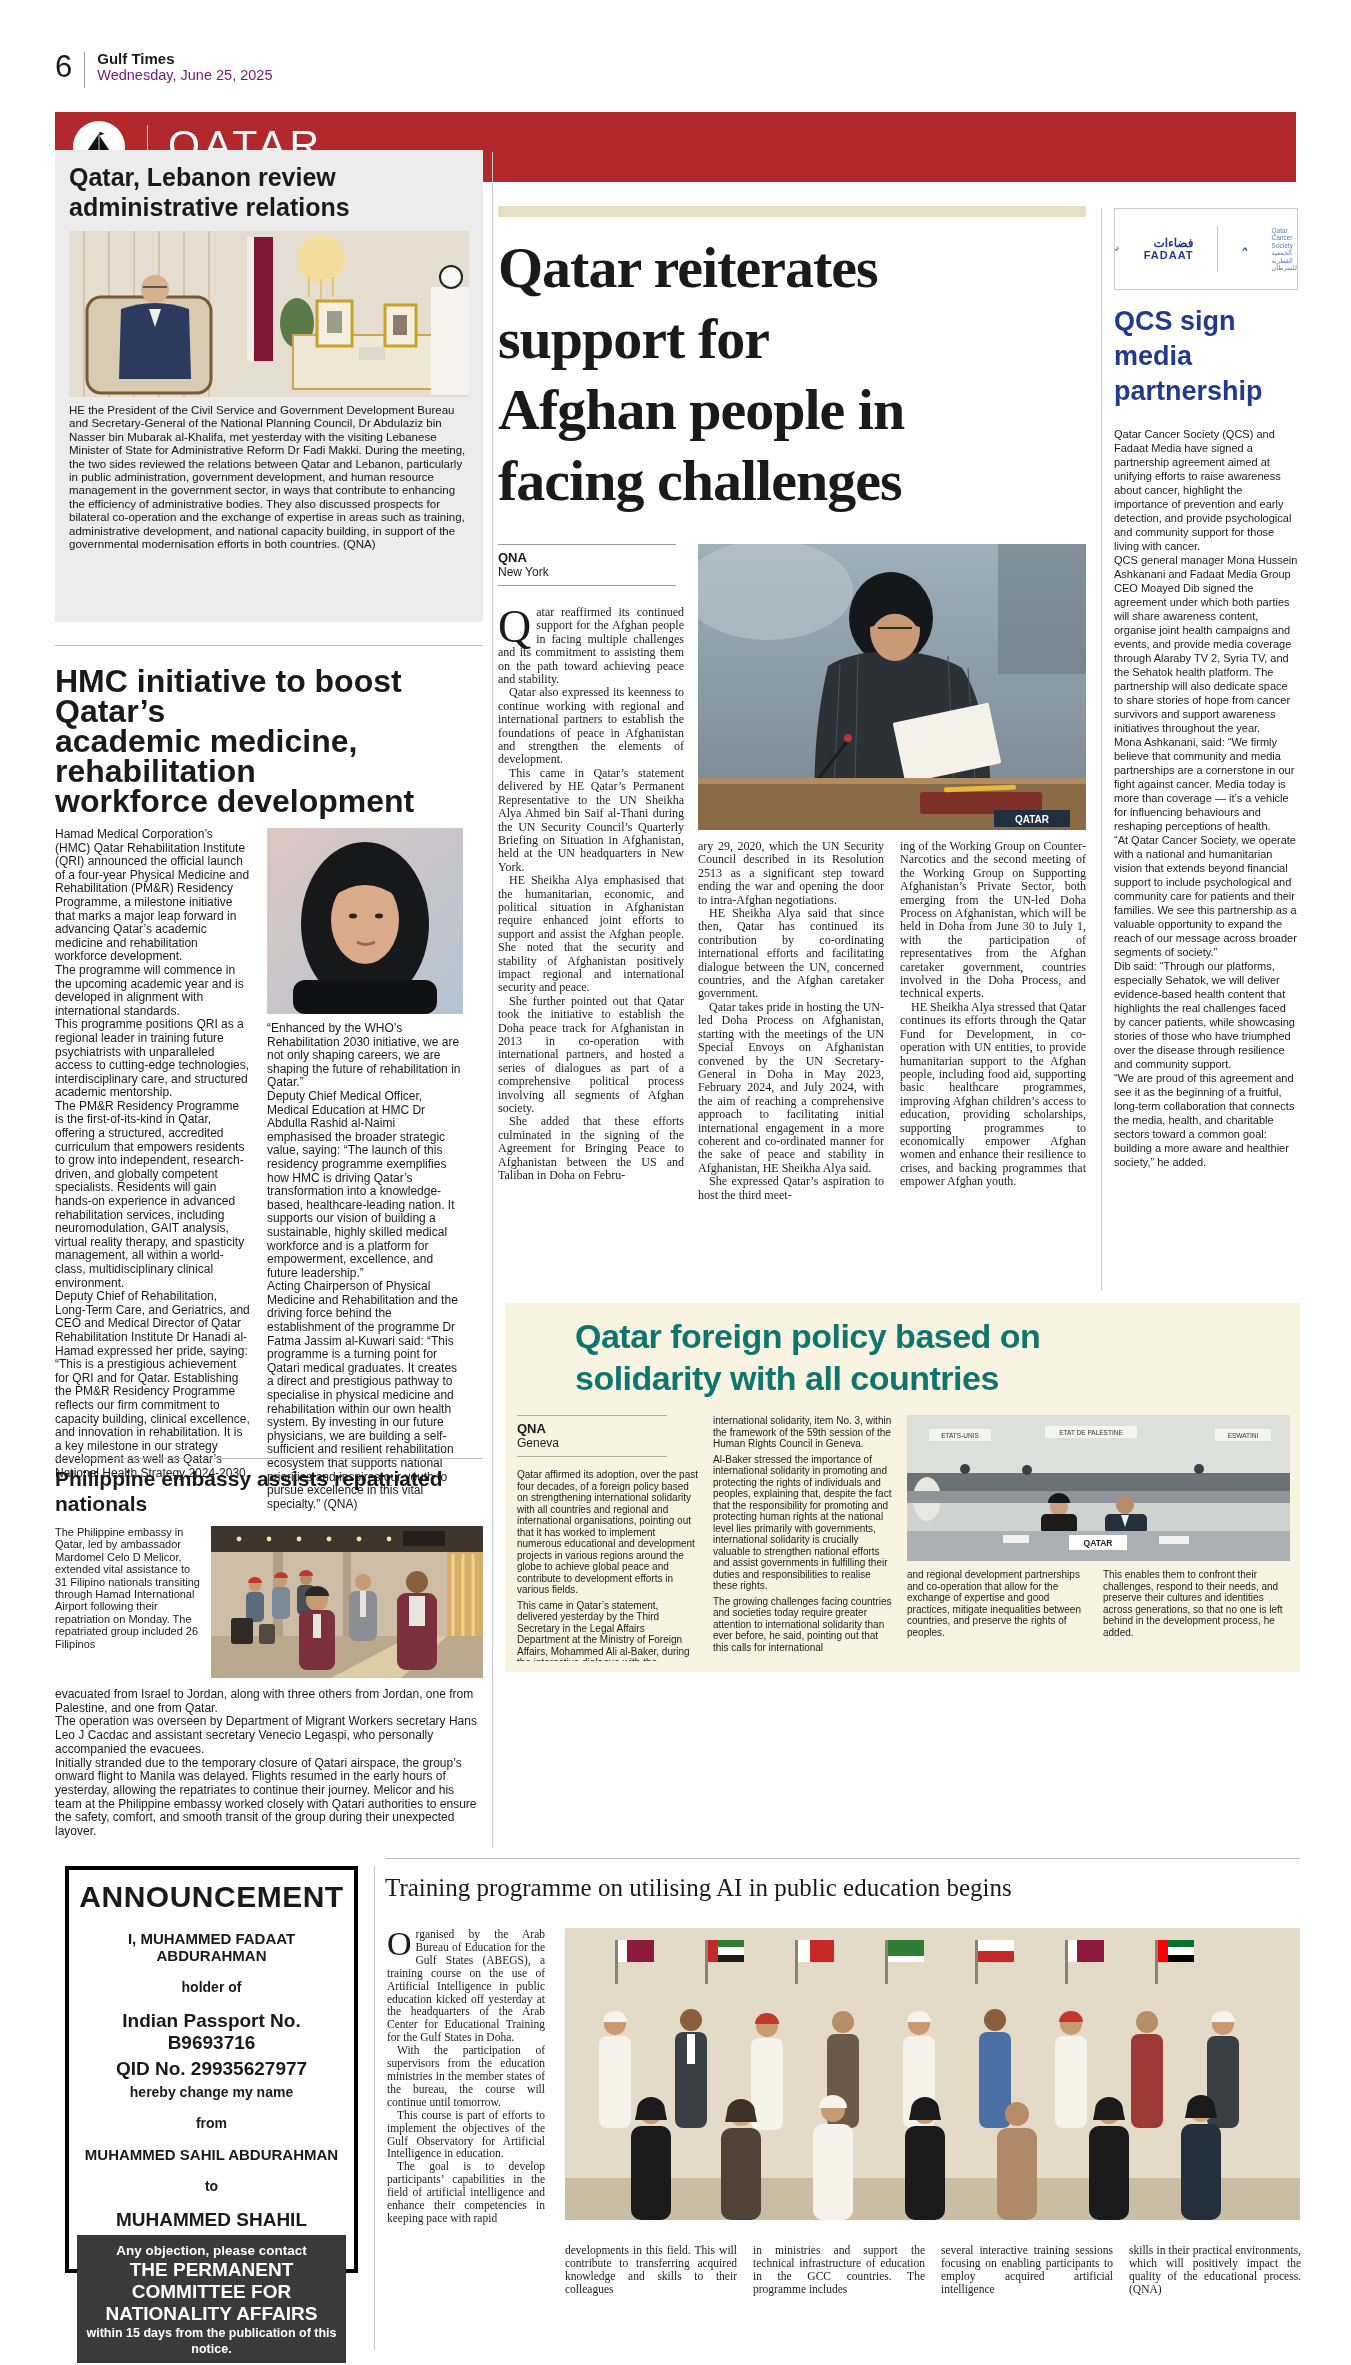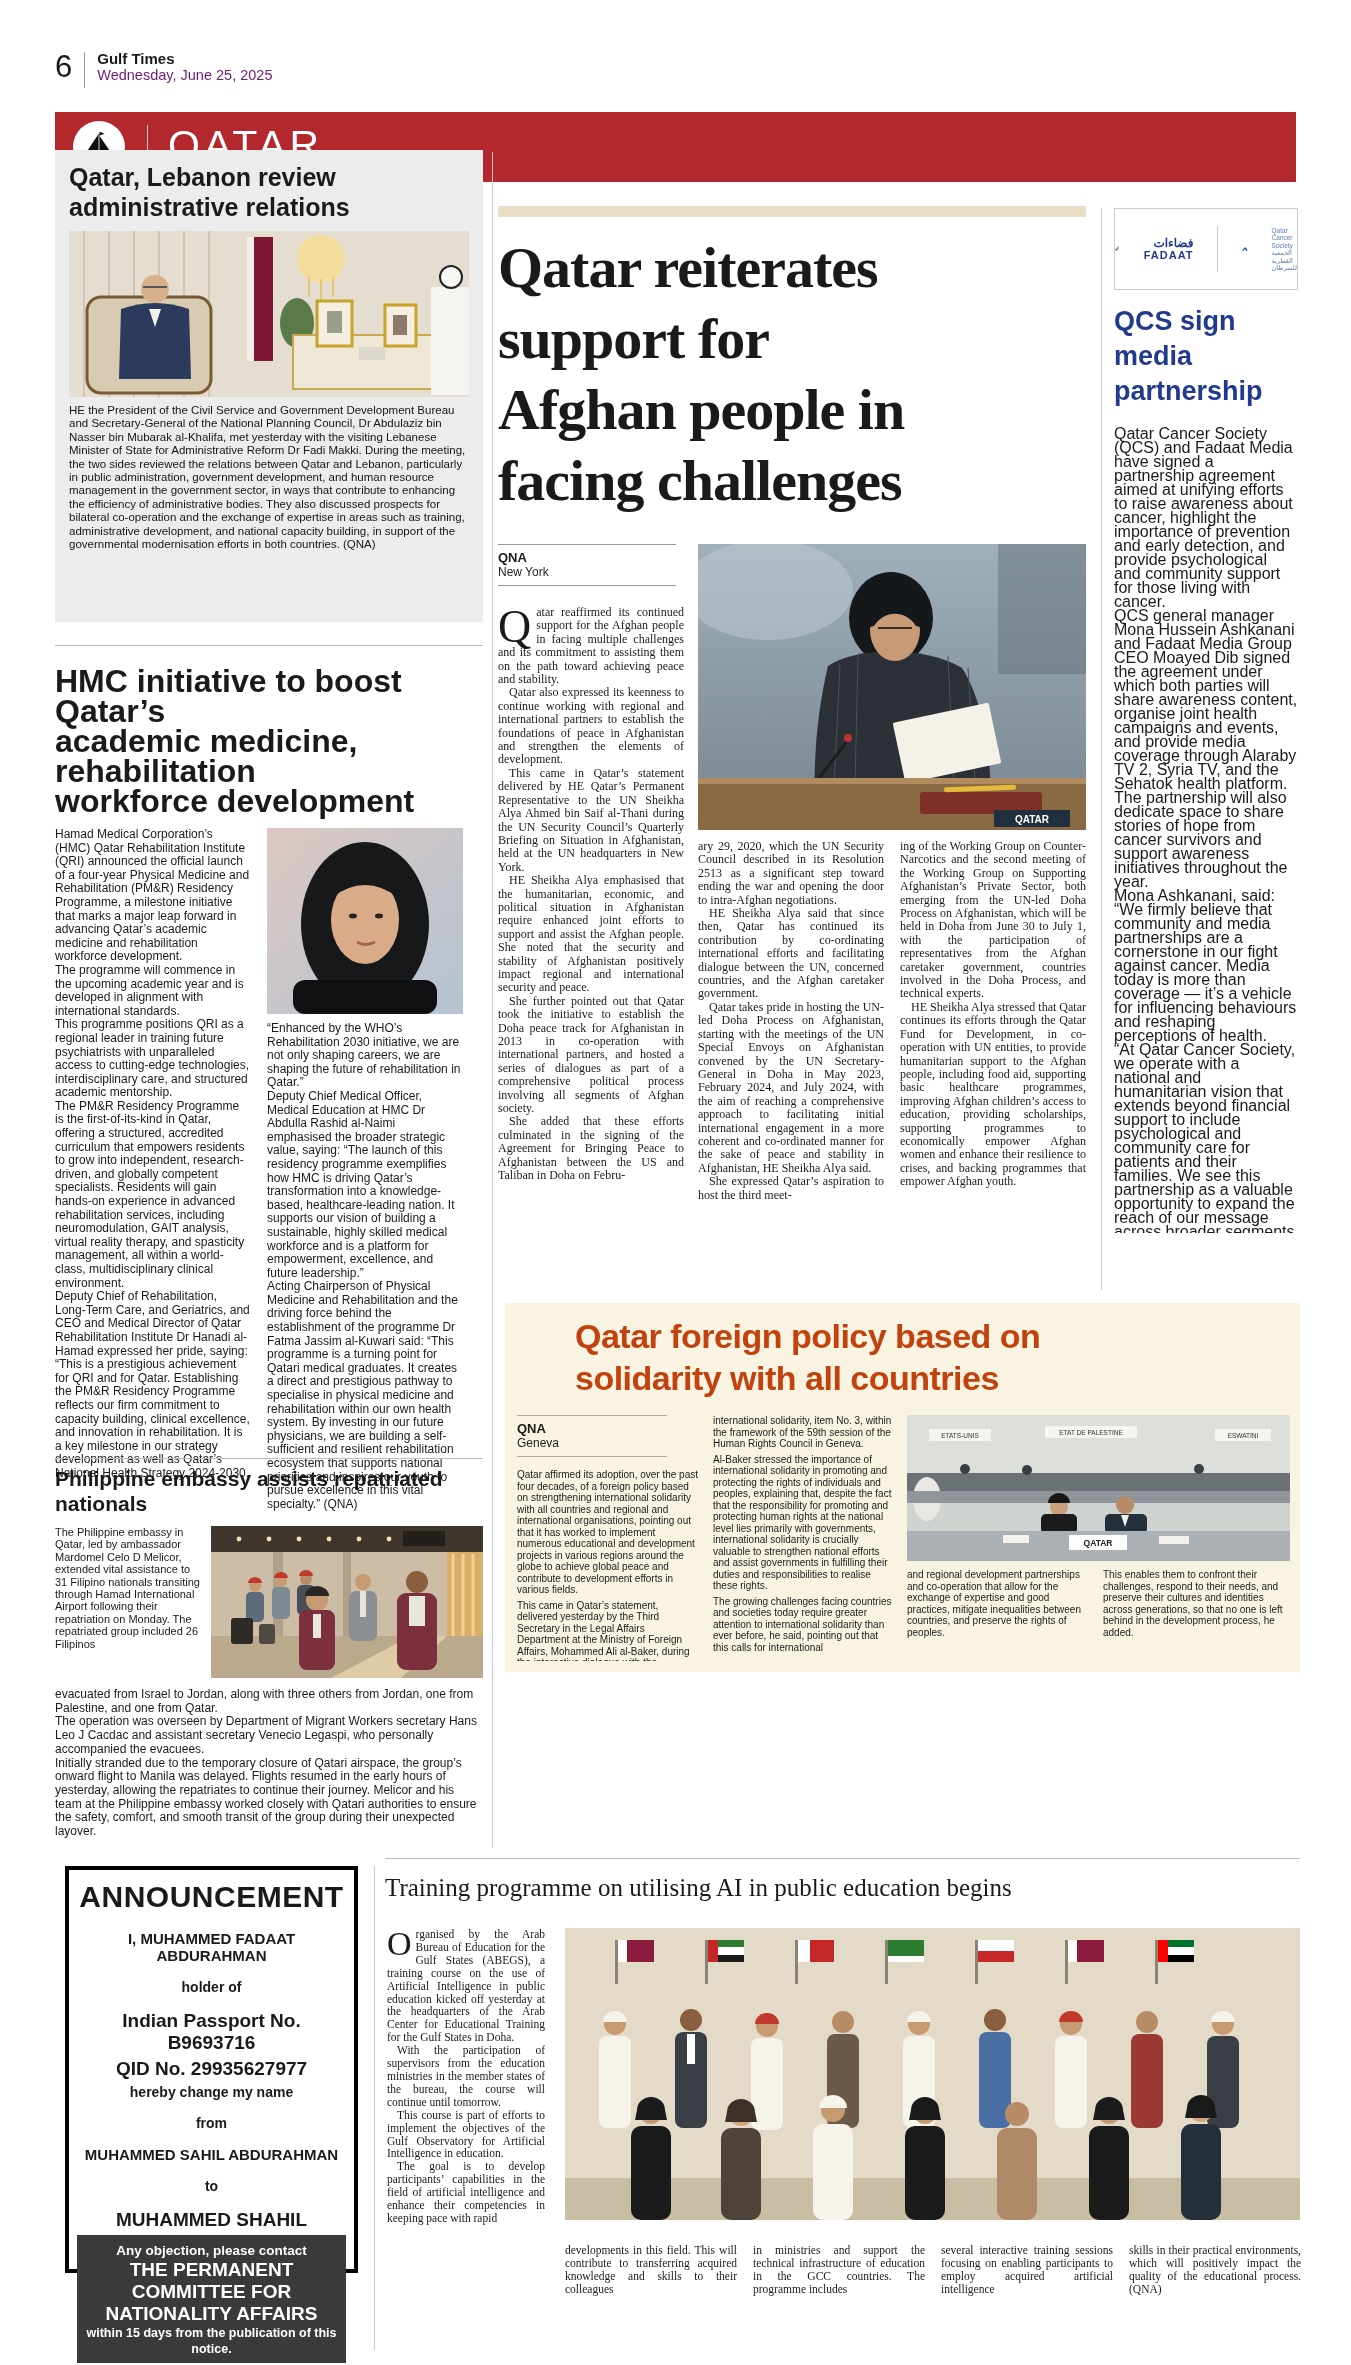--- a/index.html
+++ b/index.html
@@ -78,26 +78,26 @@
 
   
   .qcs{left:1114px;top:182px;width:184px;height:1112px;}
   .logos{margin-top:26px;height:80px;border:1px solid #ccc;background:#fff;display:flex;align-items:center;justify-content:center;gap:24px;}
   .logo-stack{display:flex;flex-direction:column;line-height:1.05;}
   .fadaat-ar{font-size:12px;color:#21398e;font-weight:700;text-align:right;}
   .fadaat-en{font-size:11px;color:#21398e;font-weight:700;letter-spacing:1px;}
   .logo-sep{width:1px;height:46px;background:#c9c9c9;}
   .qcs-tiny{font-size:6.5px;color:#5b7fae;line-height:7.5px;}
   .qcs h2{font-size:27px;line-height:35px;color:#21398e;margin:14px 0 0;white-space:pre-line;}
-  .qcs-body{margin-top:18px;height:806px;overflow:hidden;font-size:16px;line-height:14px;}
+  .qcs-body{margin-top:18px;height:806px;overflow:hidden;font-size:11px;line-height:14px;}
   .qcs-body p{margin:0;}
 
   
   .sol{left:505px;top:1303px;width:795px;height:369px;background:#f9f4e2;box-sizing:border-box;}
-  .sol h2{margin:12px 0 0 70px;font-size:34px;line-height:42px;font-weight:700;color:#c2410c;white-space:pre-line;letter-spacing:-.5px;}
+  .sol h2{margin:12px 0 0 70px;font-size:34px;line-height:42px;font-weight:700;color:#0f766e;white-space:pre-line;letter-spacing:-.5px;}
   .sol .byline{left:12px;top:112px;width:150px;border-color:#b4ad99;}
   .solcol{position:absolute;font-size:10px;line-height:11.5px;overflow:hidden;}
   .solcol p{margin:0 0 4px;}
   .sc1{left:12px;top:166px;width:182px;height:192px;}
   .sc2{left:208px;top:112px;width:182px;height:246px;}
   .sol-photo{position:absolute;left:402px;top:112px;width:383px;height:146px;}
   .sc3{left:402px;top:266px;width:182px;height:94px;}
   .sc4{left:598px;top:266px;width:187px;height:94px;}
 
   

